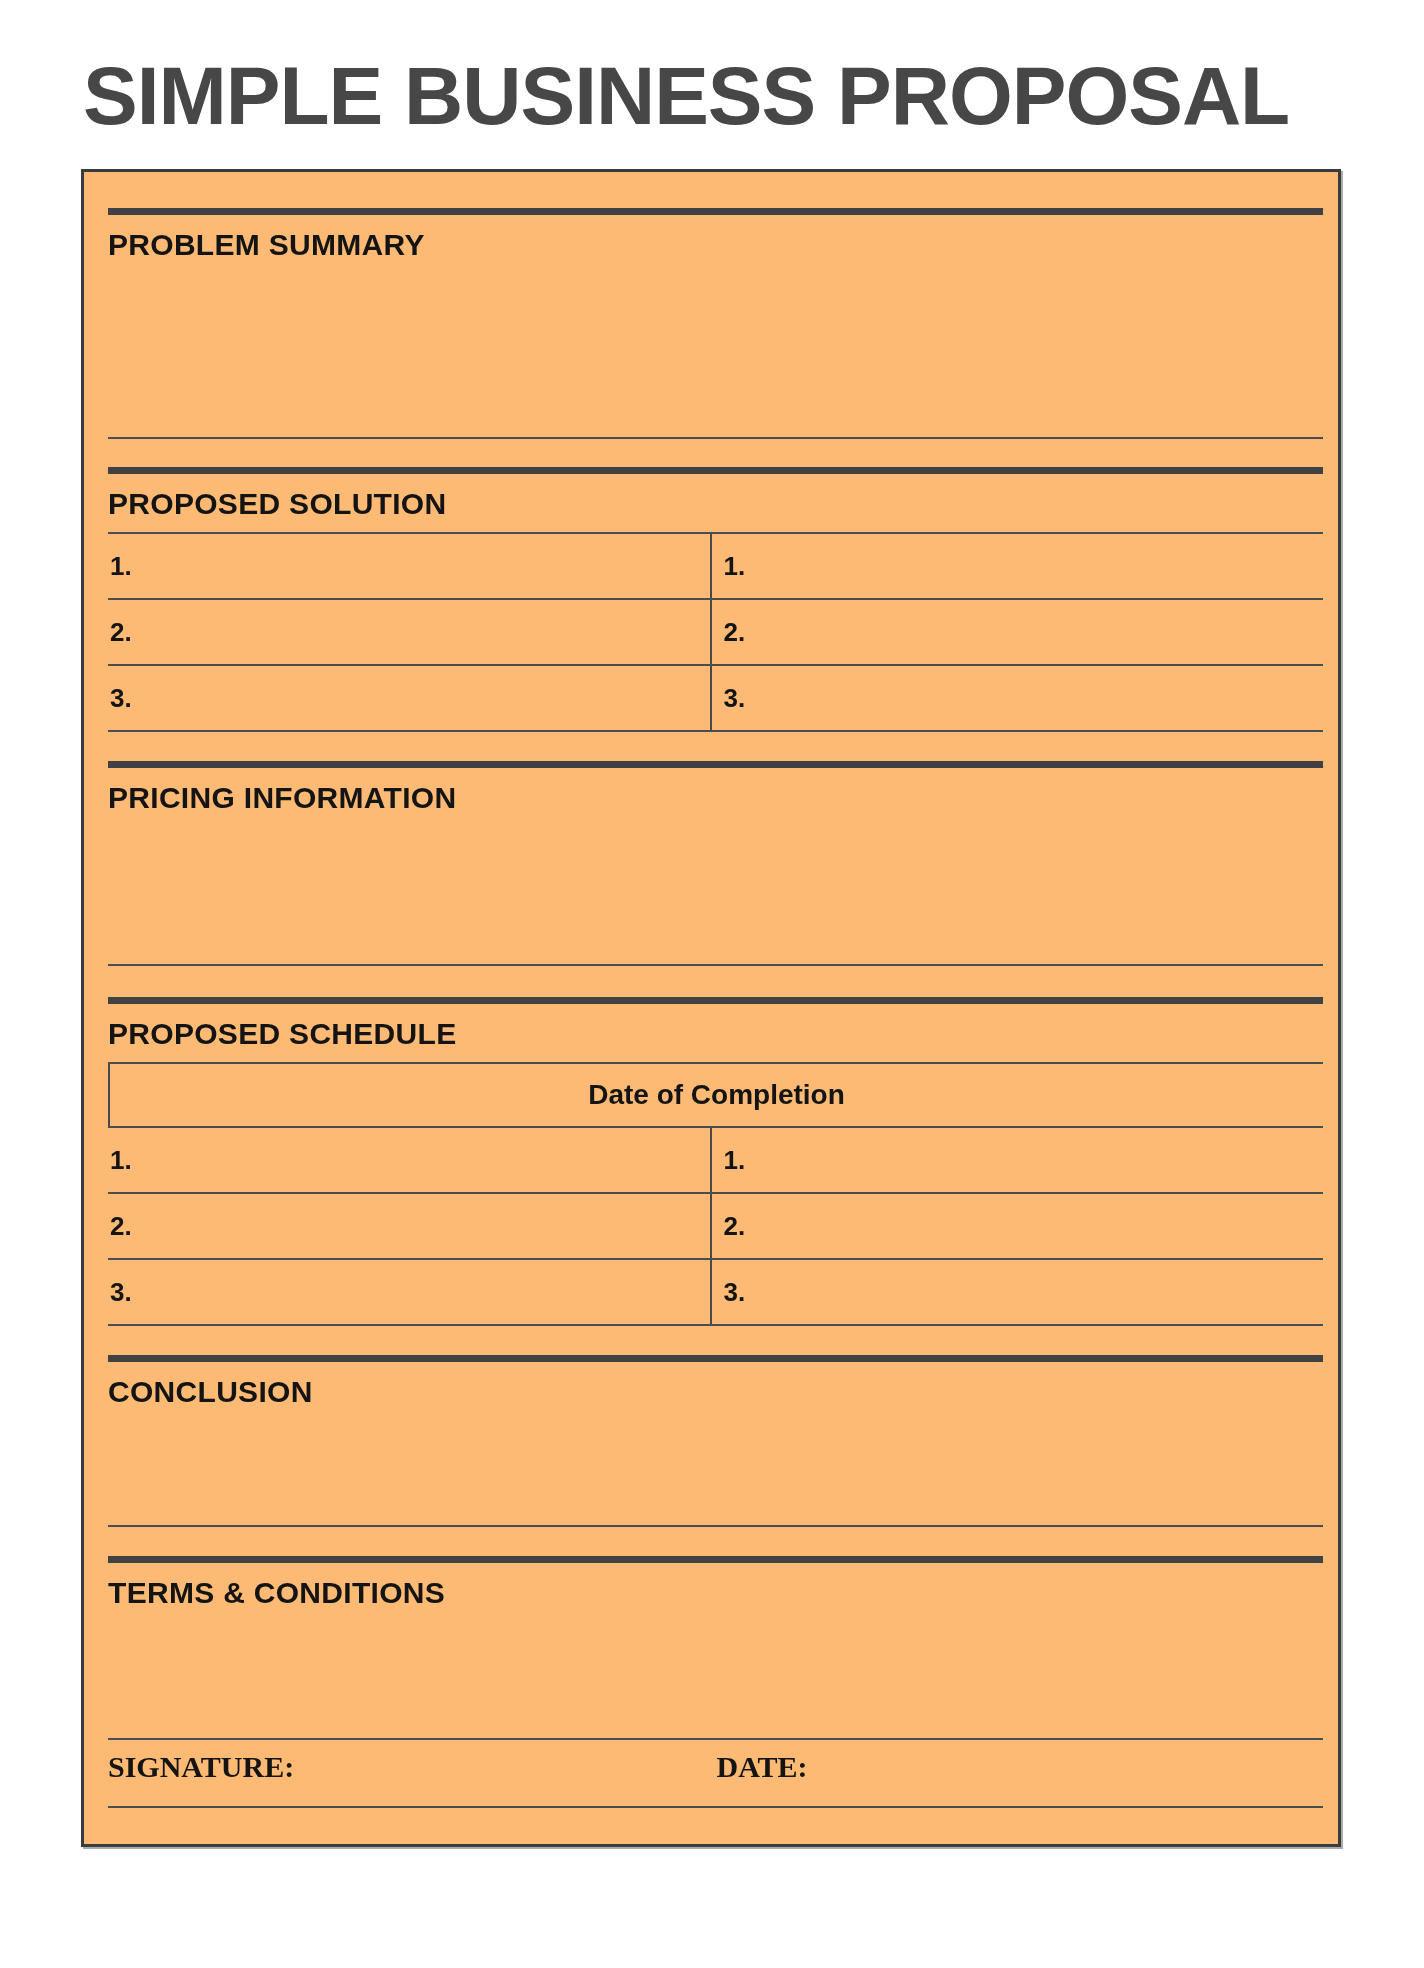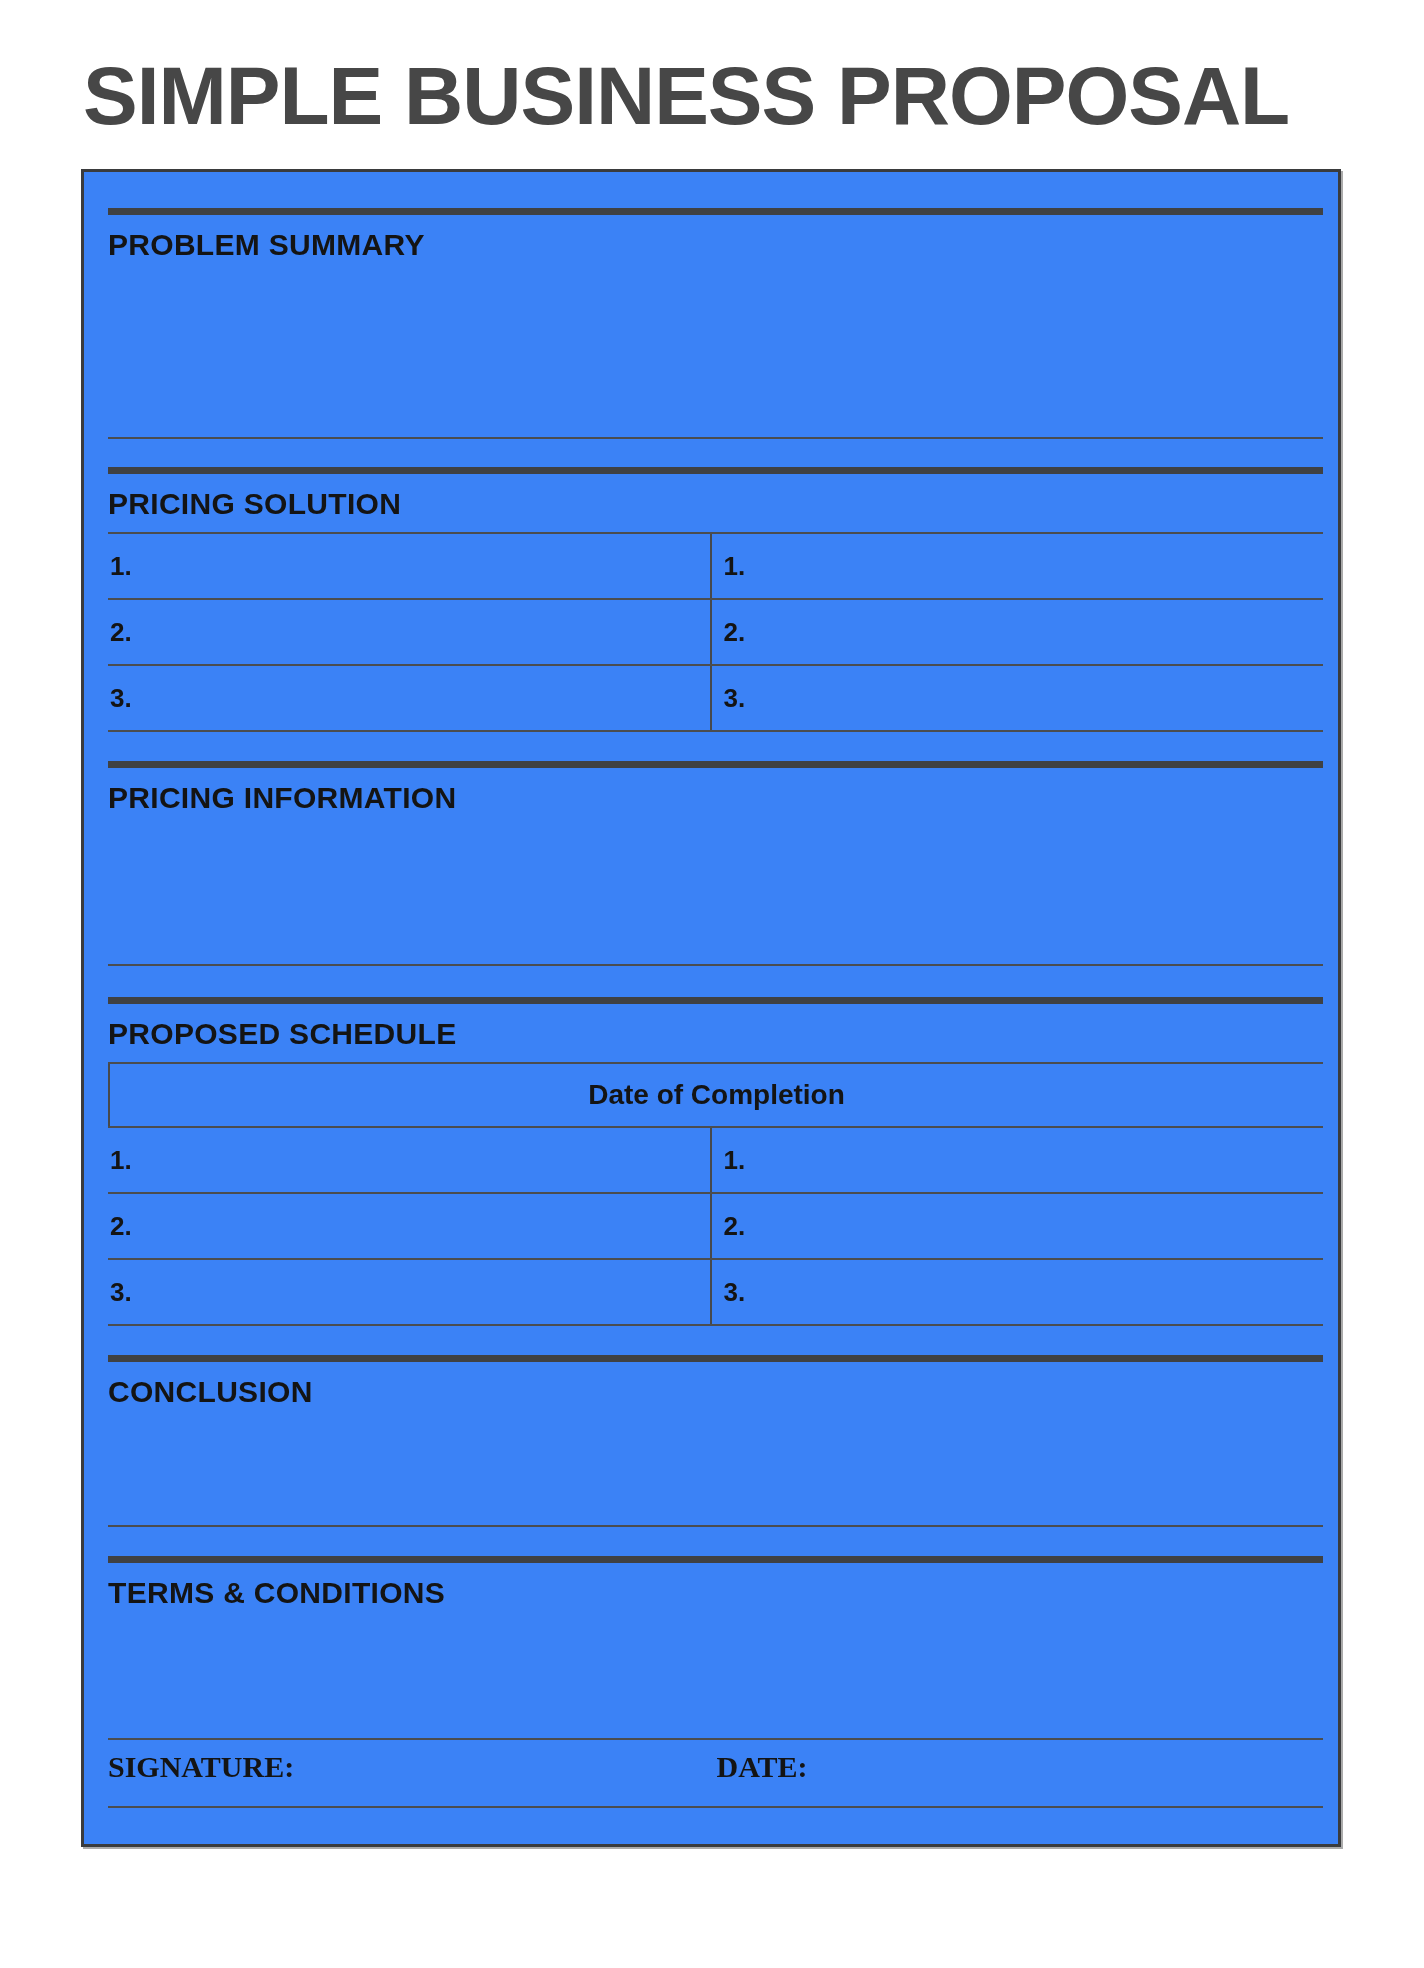--- a/index.html
+++ b/index.html
@@ -24,21 +24,21 @@
     color: #474747;
     white-space: nowrap;
   }
   .proposal-box {
     box-sizing: border-box;
     margin: 32px 0 0 81px;
     width: 1260px;
     border: 3px solid #3a3b3d;
     box-shadow: 2px 2px 0 0 #ababab;
     padding: 0 15px 36px 24px;
-    background: #3b82f6;
+    background: #fdba74;
   }
   .bar {
     height: 7px;
     background: #3f4143;
   }
   .mt36 { margin-top: 36px; }
   .mt28 { margin-top: 28px; }
   .mt29 { margin-top: 29px; }
   .mt31 { margin-top: 31px; }
   h2.sec-h {
@@ -115,21 +115,21 @@
 <div class="proposal-box">
 
   <section>
     <div class="bar mt36"></div>
     <h2 class="sec-h">PROBLEM SUMMARY</h2>
     <div class="write-area h176"></div>
   </section>
 
   <section>
     <div class="bar mt28"></div>
-    <h2 class="sec-h">PRICING SOLUTION</h2>
+    <h2 class="sec-h">PROPOSED SOLUTION</h2>
     <div class="tbl">
       <div class="tbl-row">
         <div class="td-cell">
             <span>1.</span>
           </div>
         <div class="td-cell col-right">
             <span>1.</span>
           </div>
       </div>
       <div class="tbl-row">

